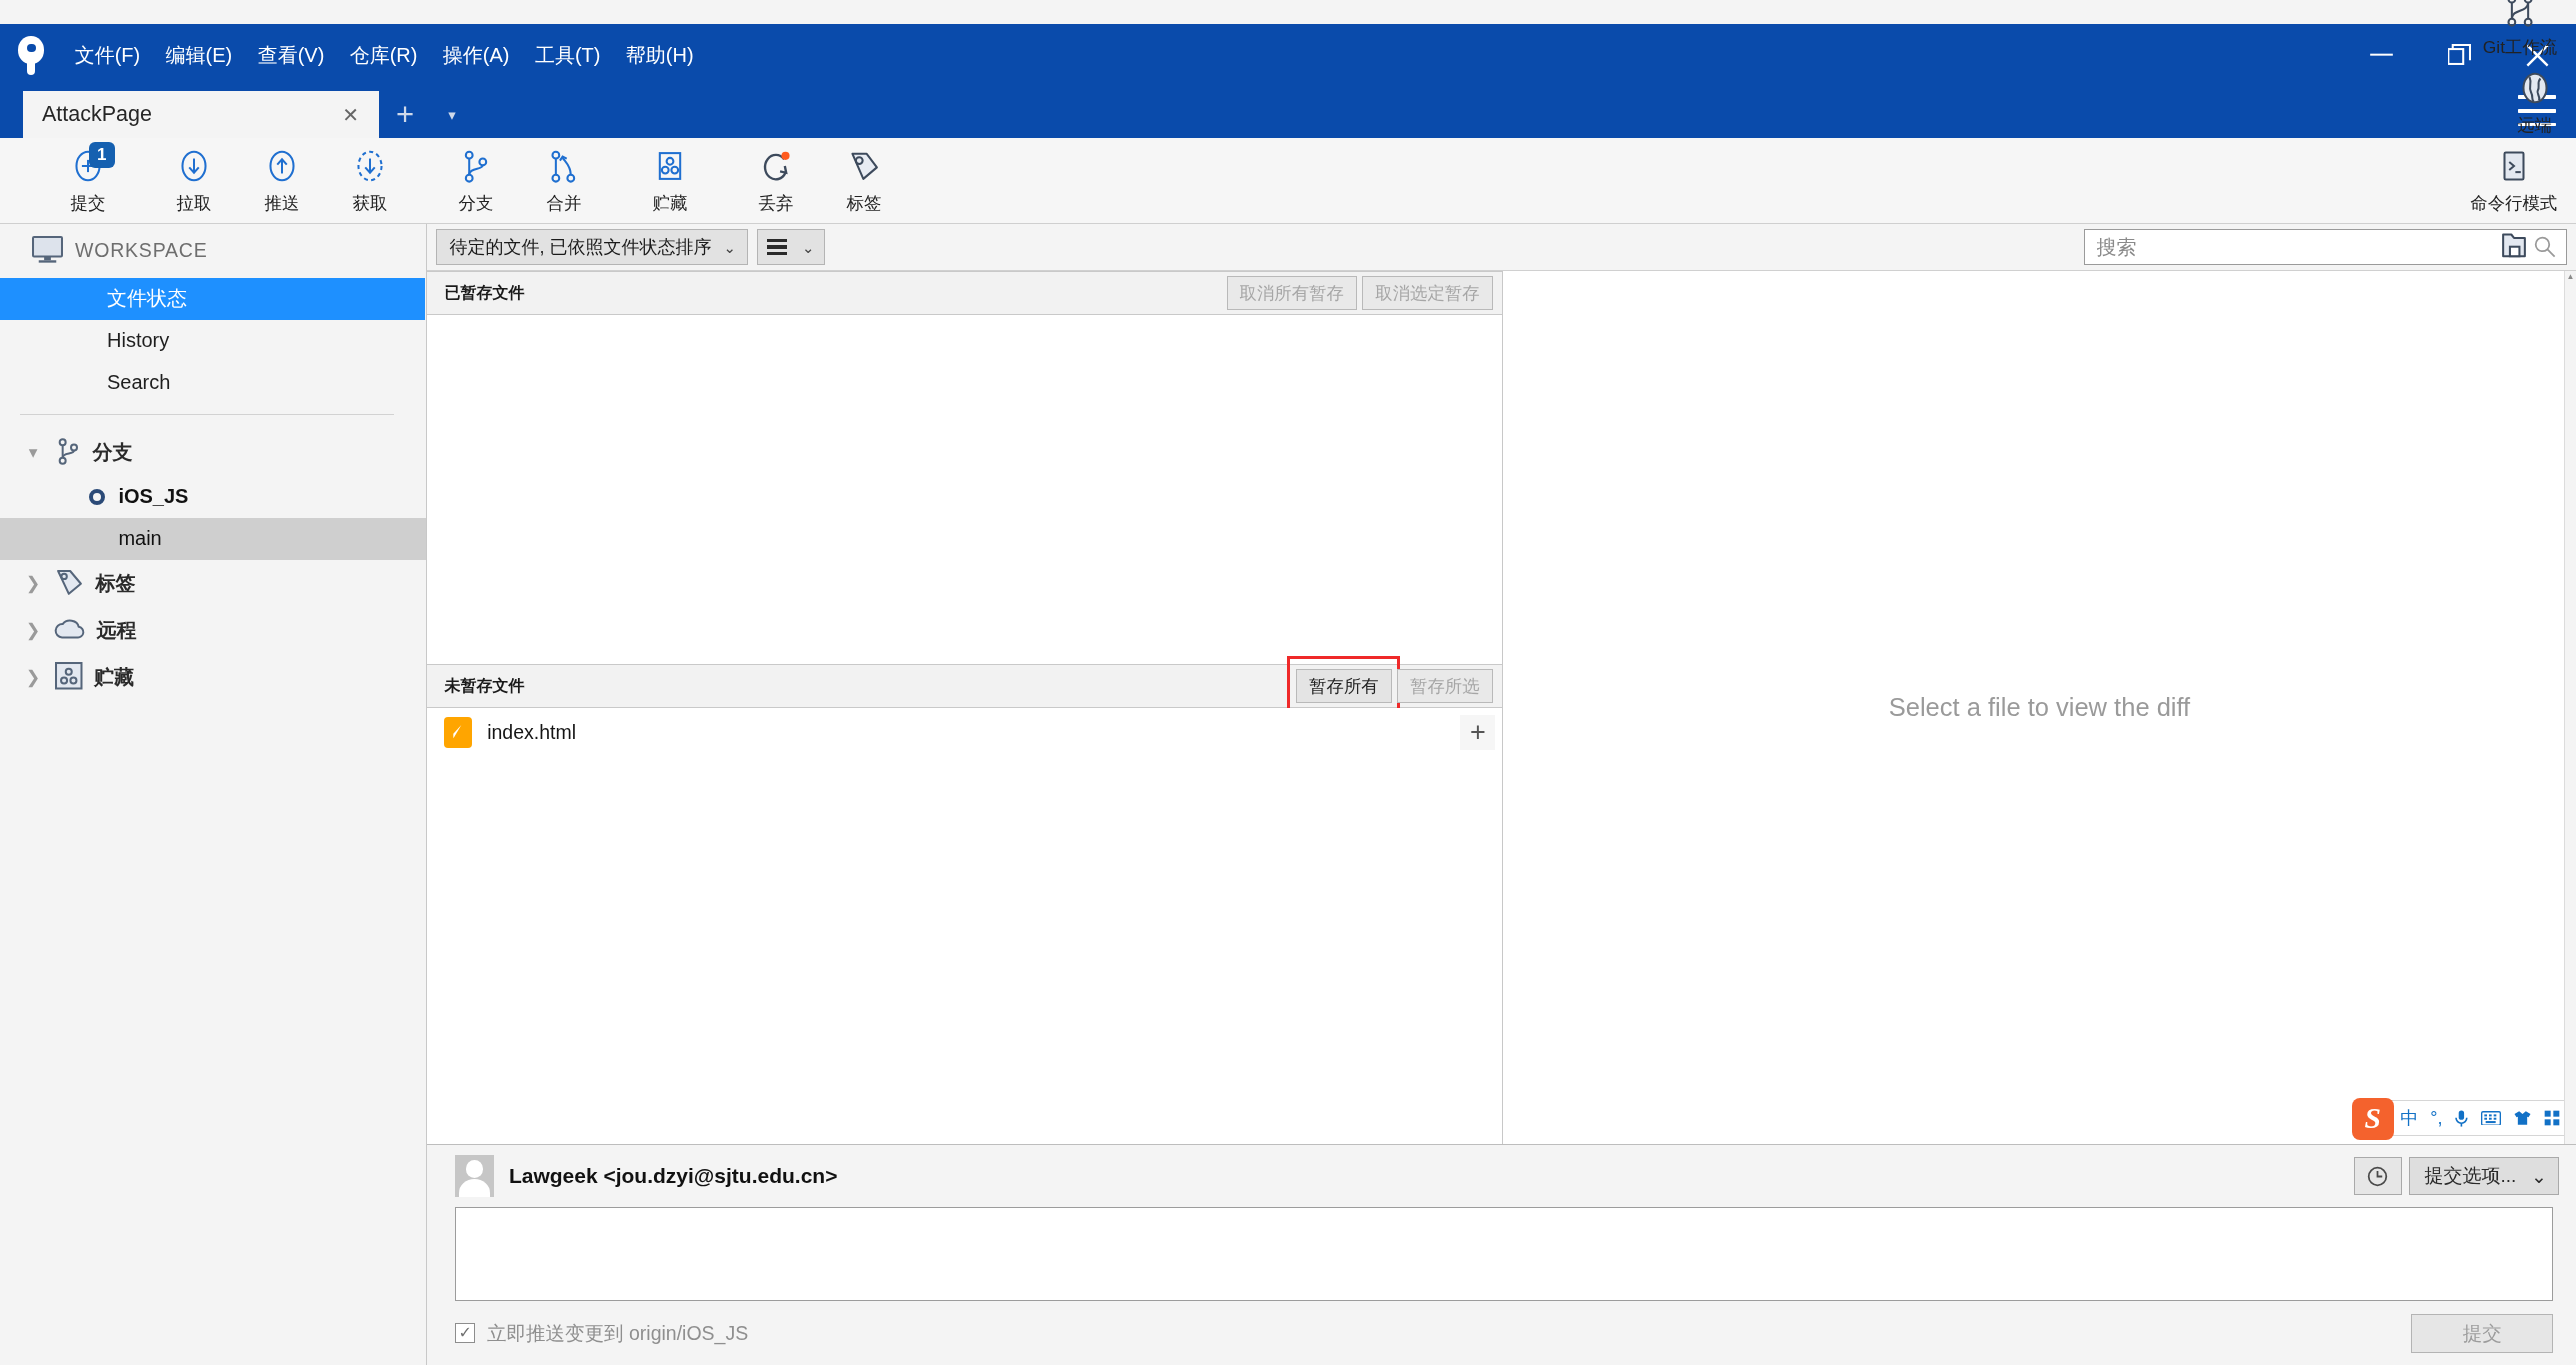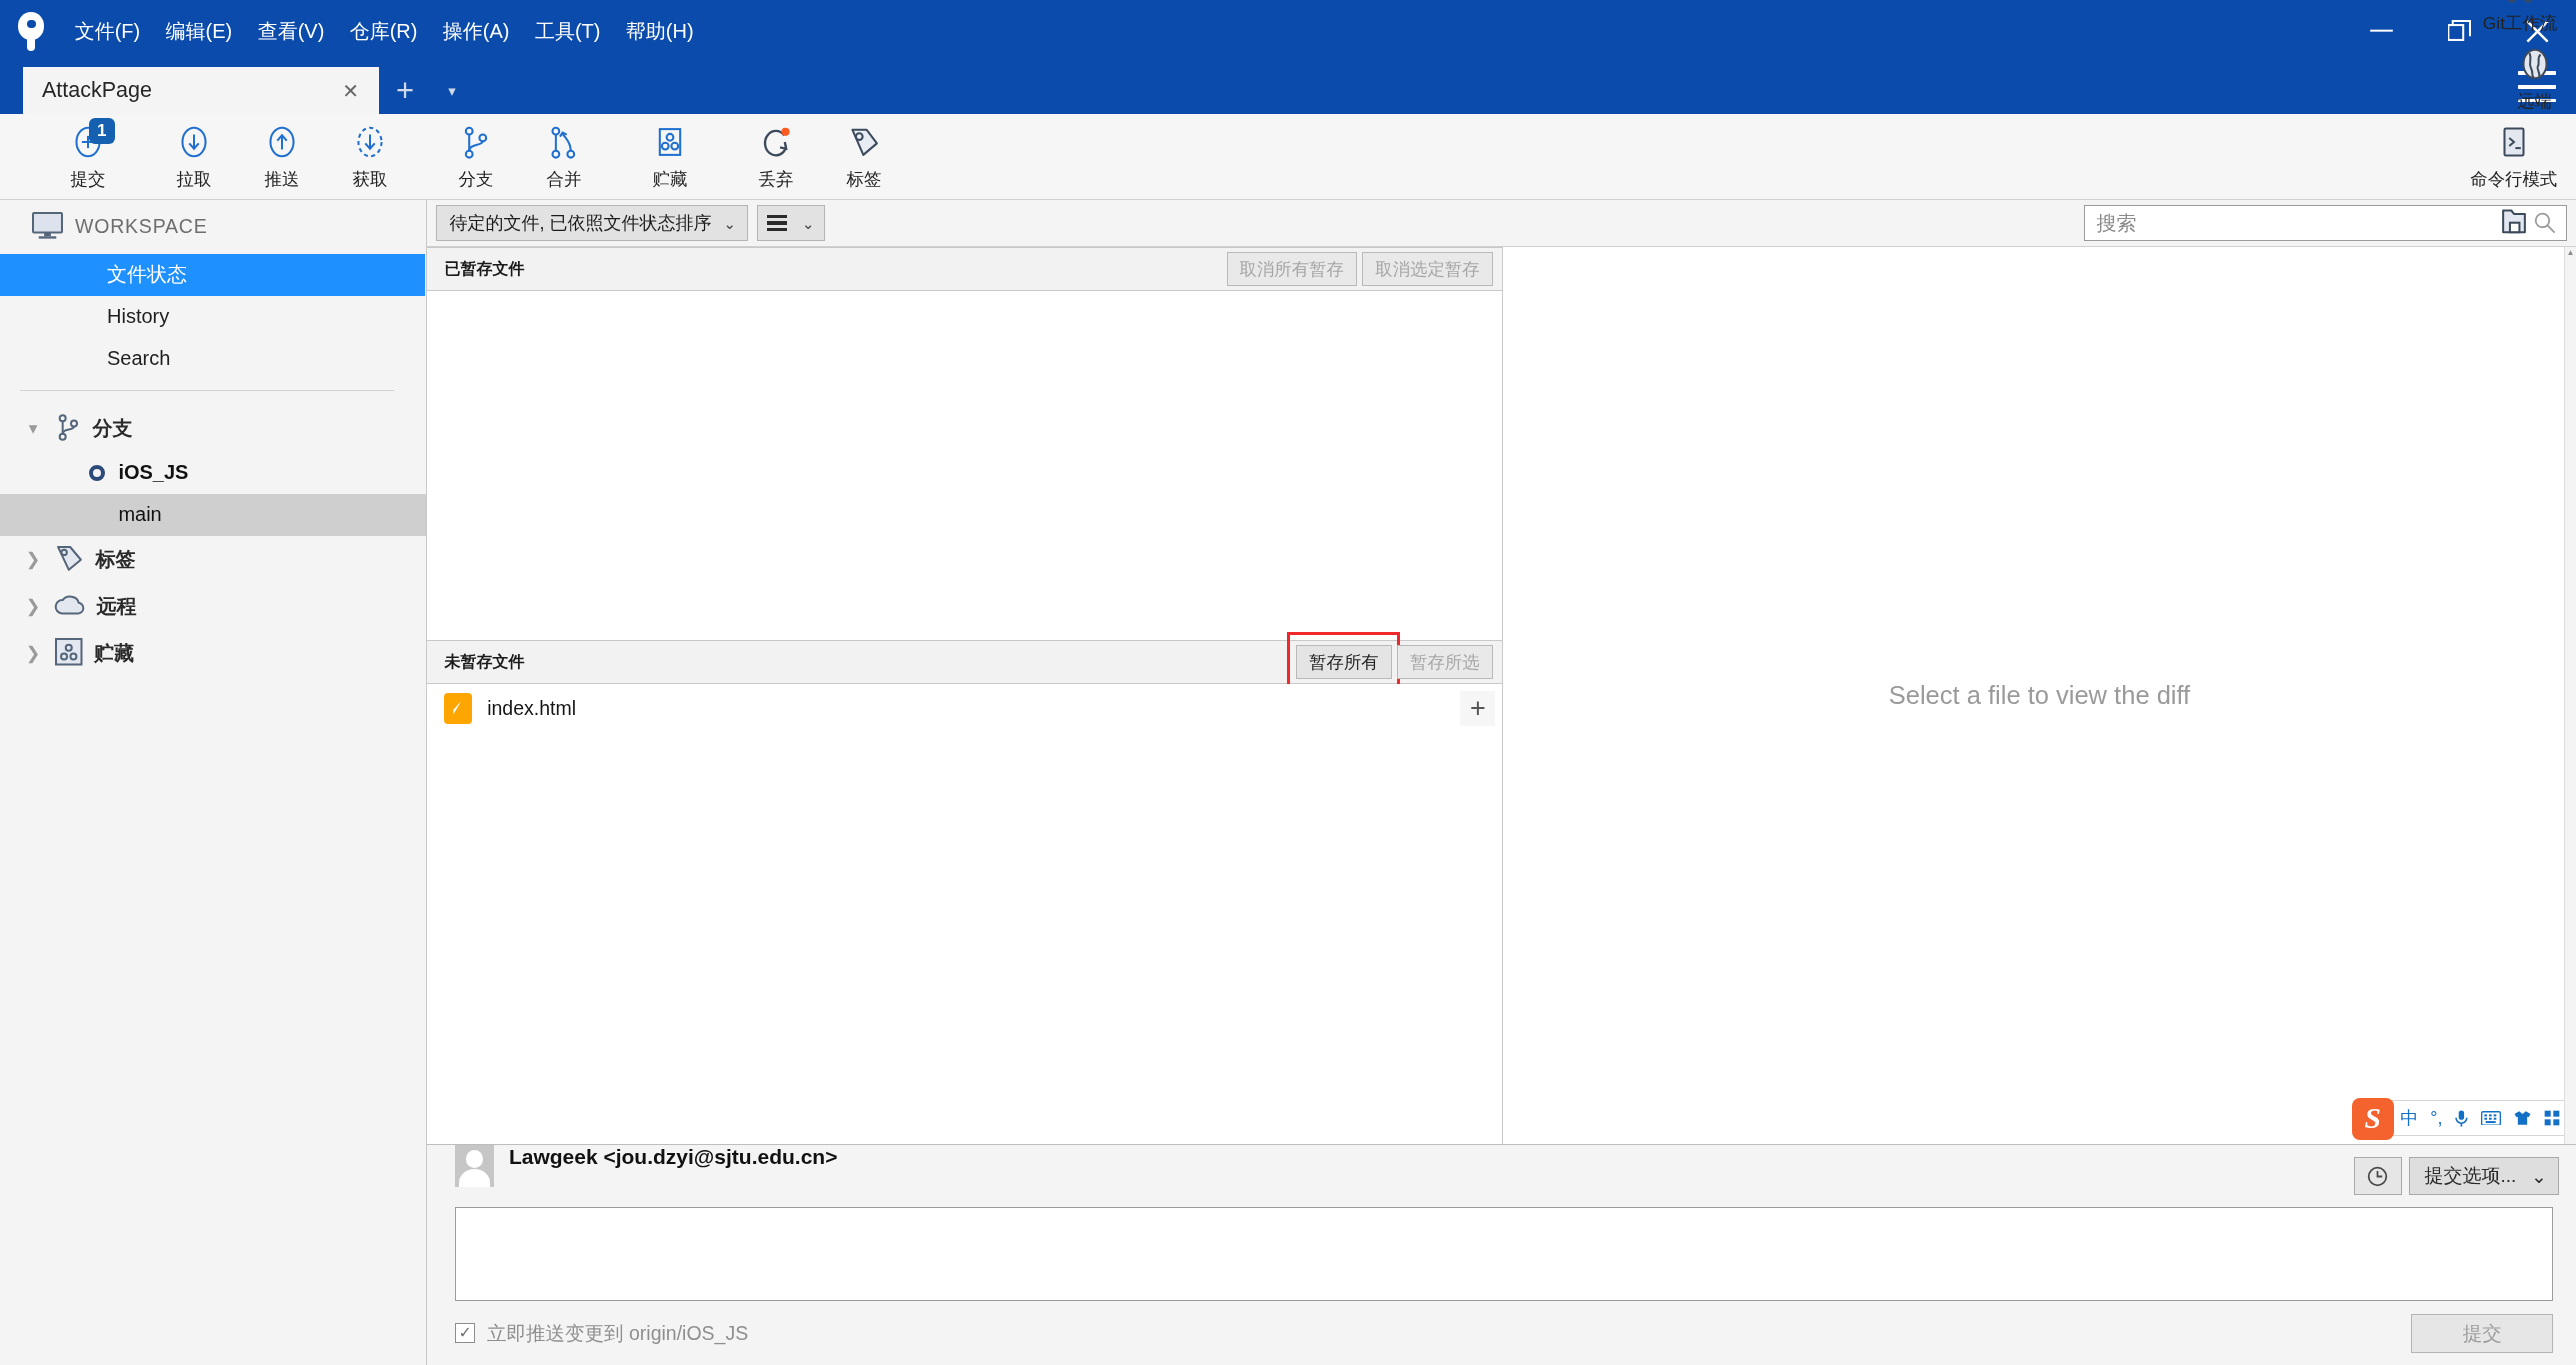--- a/index.html
+++ b/index.html
@@ -14,20 +14,21 @@
     display: flex; flex-direction: column;
     background: #f4f4f4;
   }
 
   
   .titlebar {
     height: 62px; flex: 0 0 62px;
     background: #0a4bab;
     display: flex; align-items: center;
     position: relative;
+    margin-top: 24px;
   }
   .app-logo {
     width: 62px; height: 62px;
     display: flex; align-items: center; justify-content: center;
   }
   .logo-mark { position: relative; width: 25.5px; height: 39px; }
   .logo-mark .blob {
     position: absolute; left: 0; top: 0;
     width: 25.5px; height: 28px; border-radius: 50% 50% 48% 48%;
     background: #ffffff;
@@ -262,21 +263,21 @@
   }
   .scroll-v .arrow { height: 12px; color: #8a8a8a; font-size: 8px; text-align: center; line-height: 12px; }
 
   
   .commitarea {
     flex: 0 0 221px; background: #f4f4f4;
     border-top: 0.7px solid #bdbdbd;
     display: flex; flex-direction: column;
     padding: 0 10.7px;
   }
-  .author-row { height: 62px; display: flex; gap: 14.8px; padding-left: 17.4px; }
+  .author-row { height: 62px; display: flex; align-items: center; gap: 14.8px; padding-left: 17.4px; }
   .avatar { width: 39px; height: 42px; background: #c6c6c6; position: relative; overflow: hidden; }
   .avatar .head { position: absolute; left: 10.7px; top: 5.4px; width: 17.4px; height: 17.4px; border-radius: 50%; background: #fff; }
   .avatar .shoulders { position: absolute; left: 4px; top: 24px; width: 31px; height: 28px; border-radius: 50% 50% 0 0; background: #fff; }
   .author-text { font-size: 21px; font-weight: bold; color: #111; }
   .author-actions { margin-left: auto; display: flex; align-items: center; gap: 7px; padding-right: 6.7px; }
   .icon-btn {
     width: 48px; height: 38px; background: #e6e6e6; border: 0.7px solid #a9a9a9;
     display: flex; align-items: center; justify-content: center;
   }
   .opt-btn {

